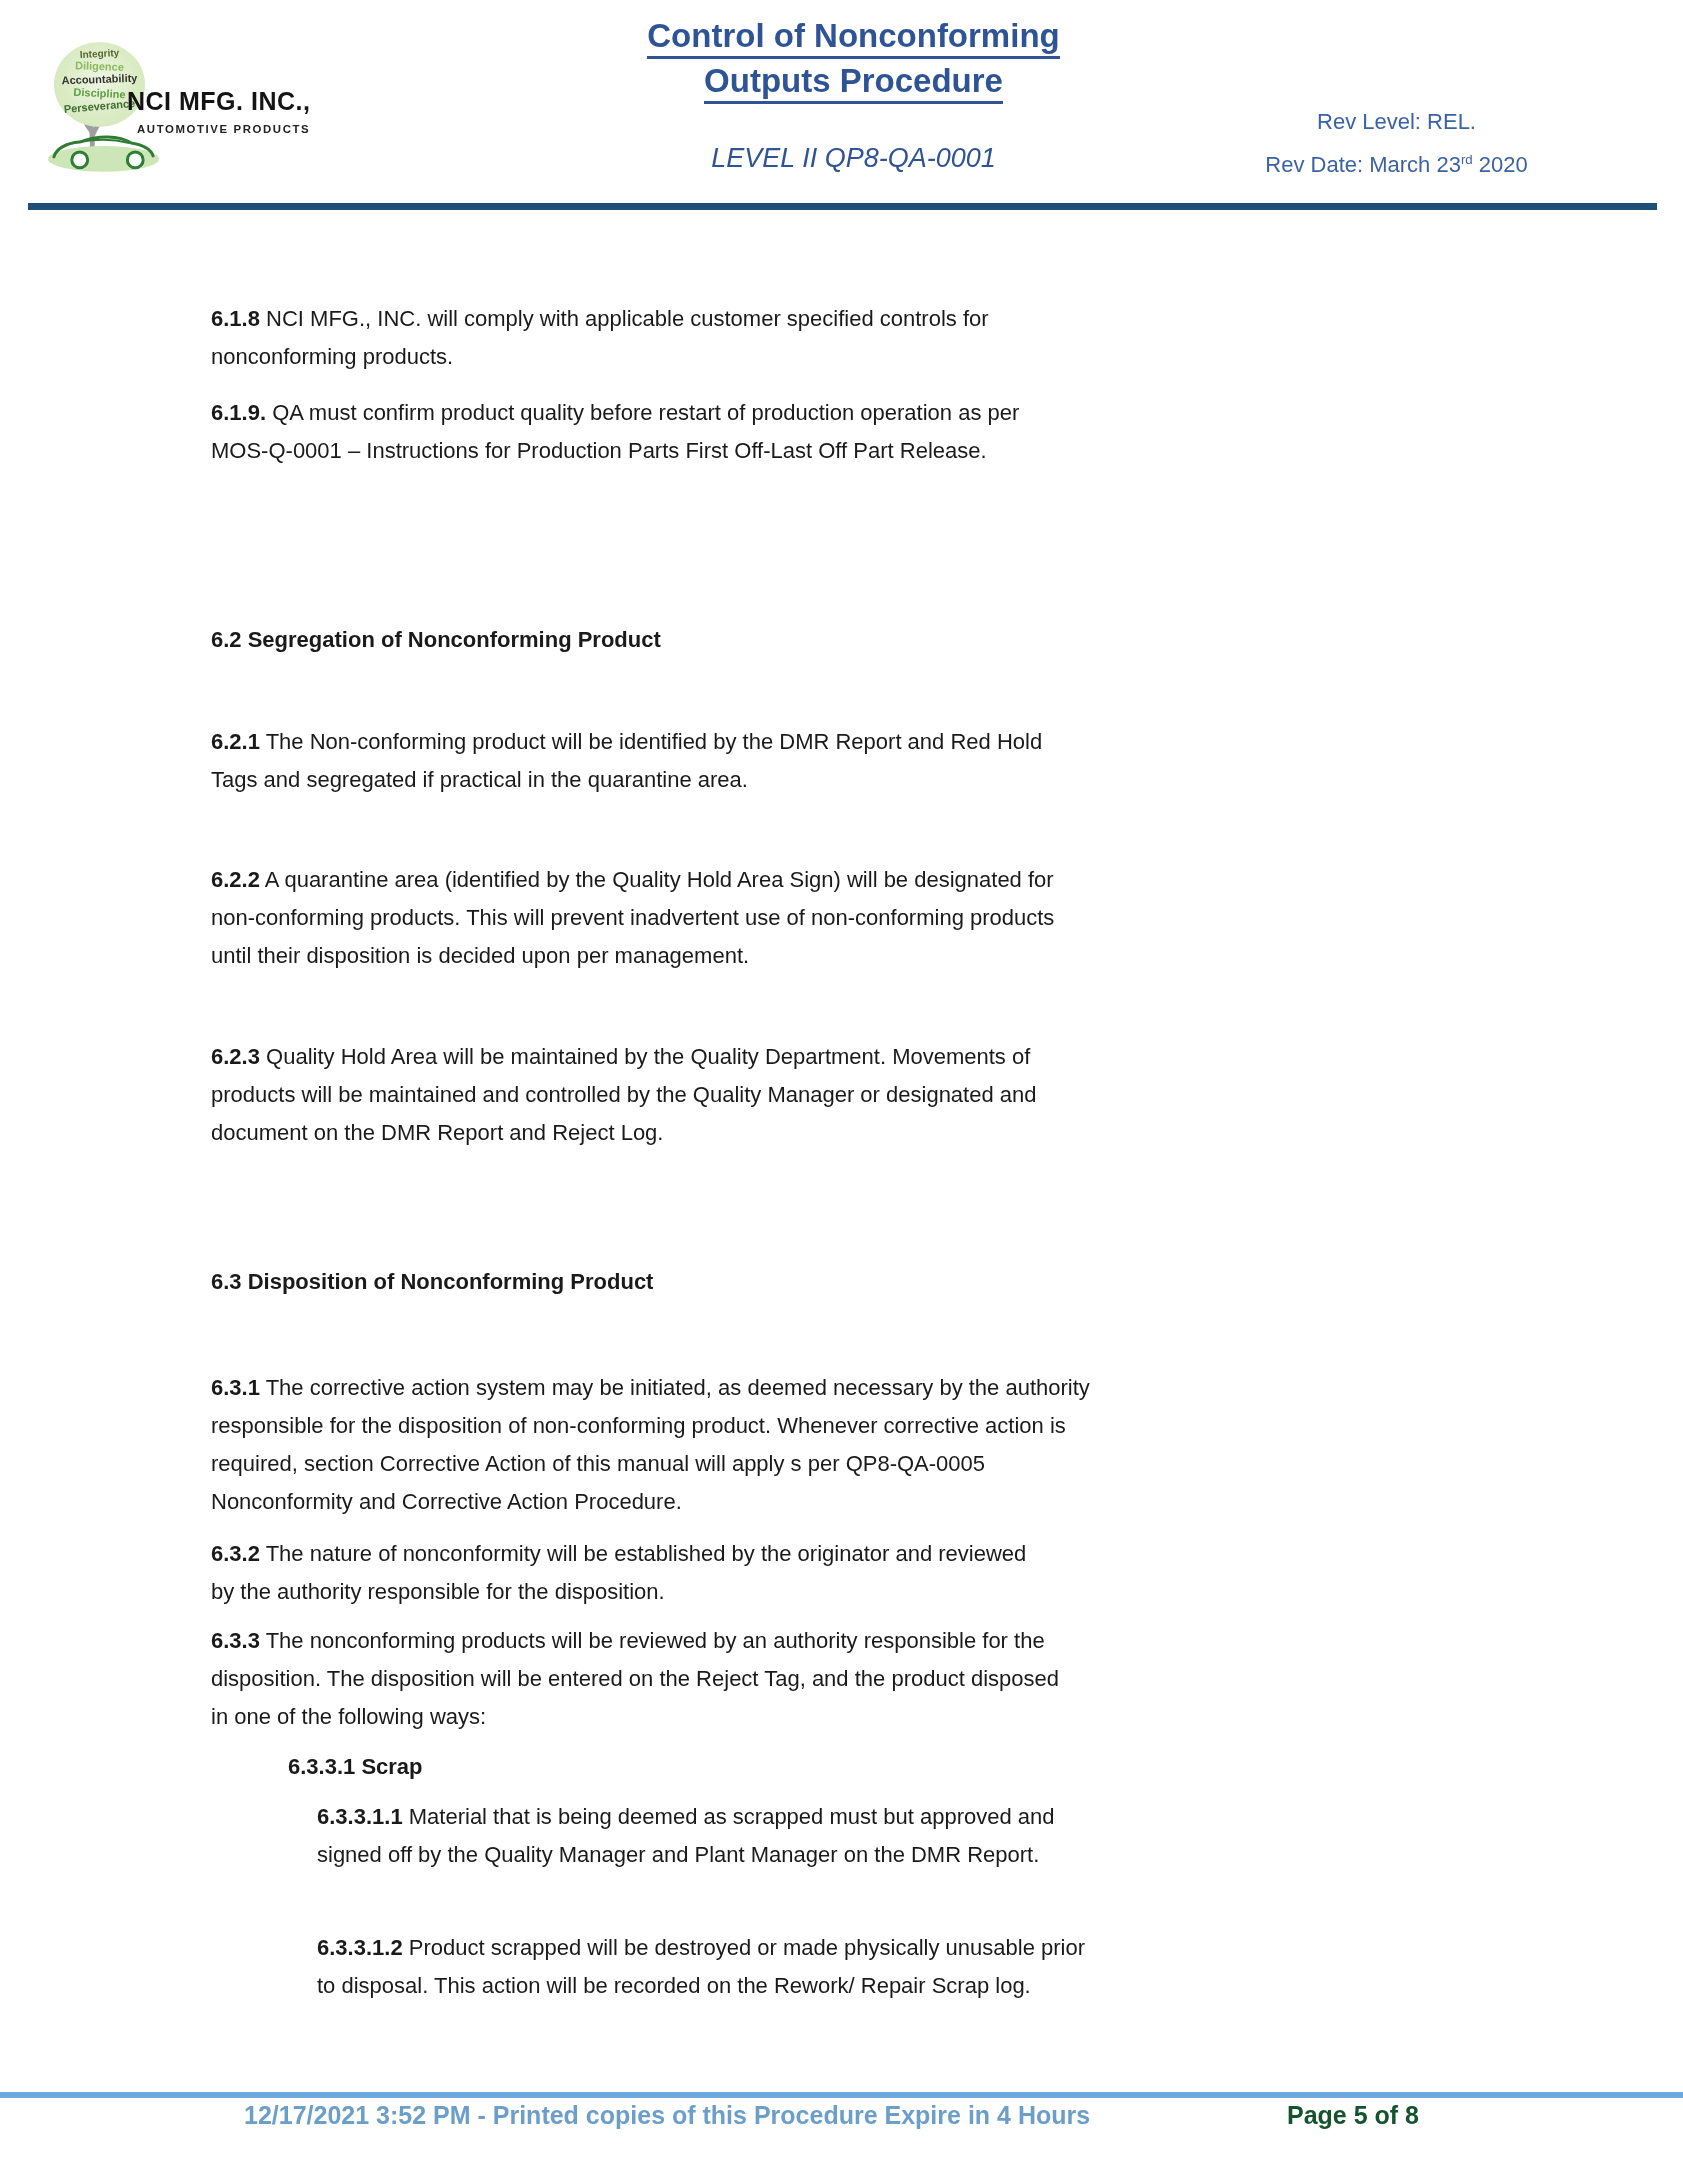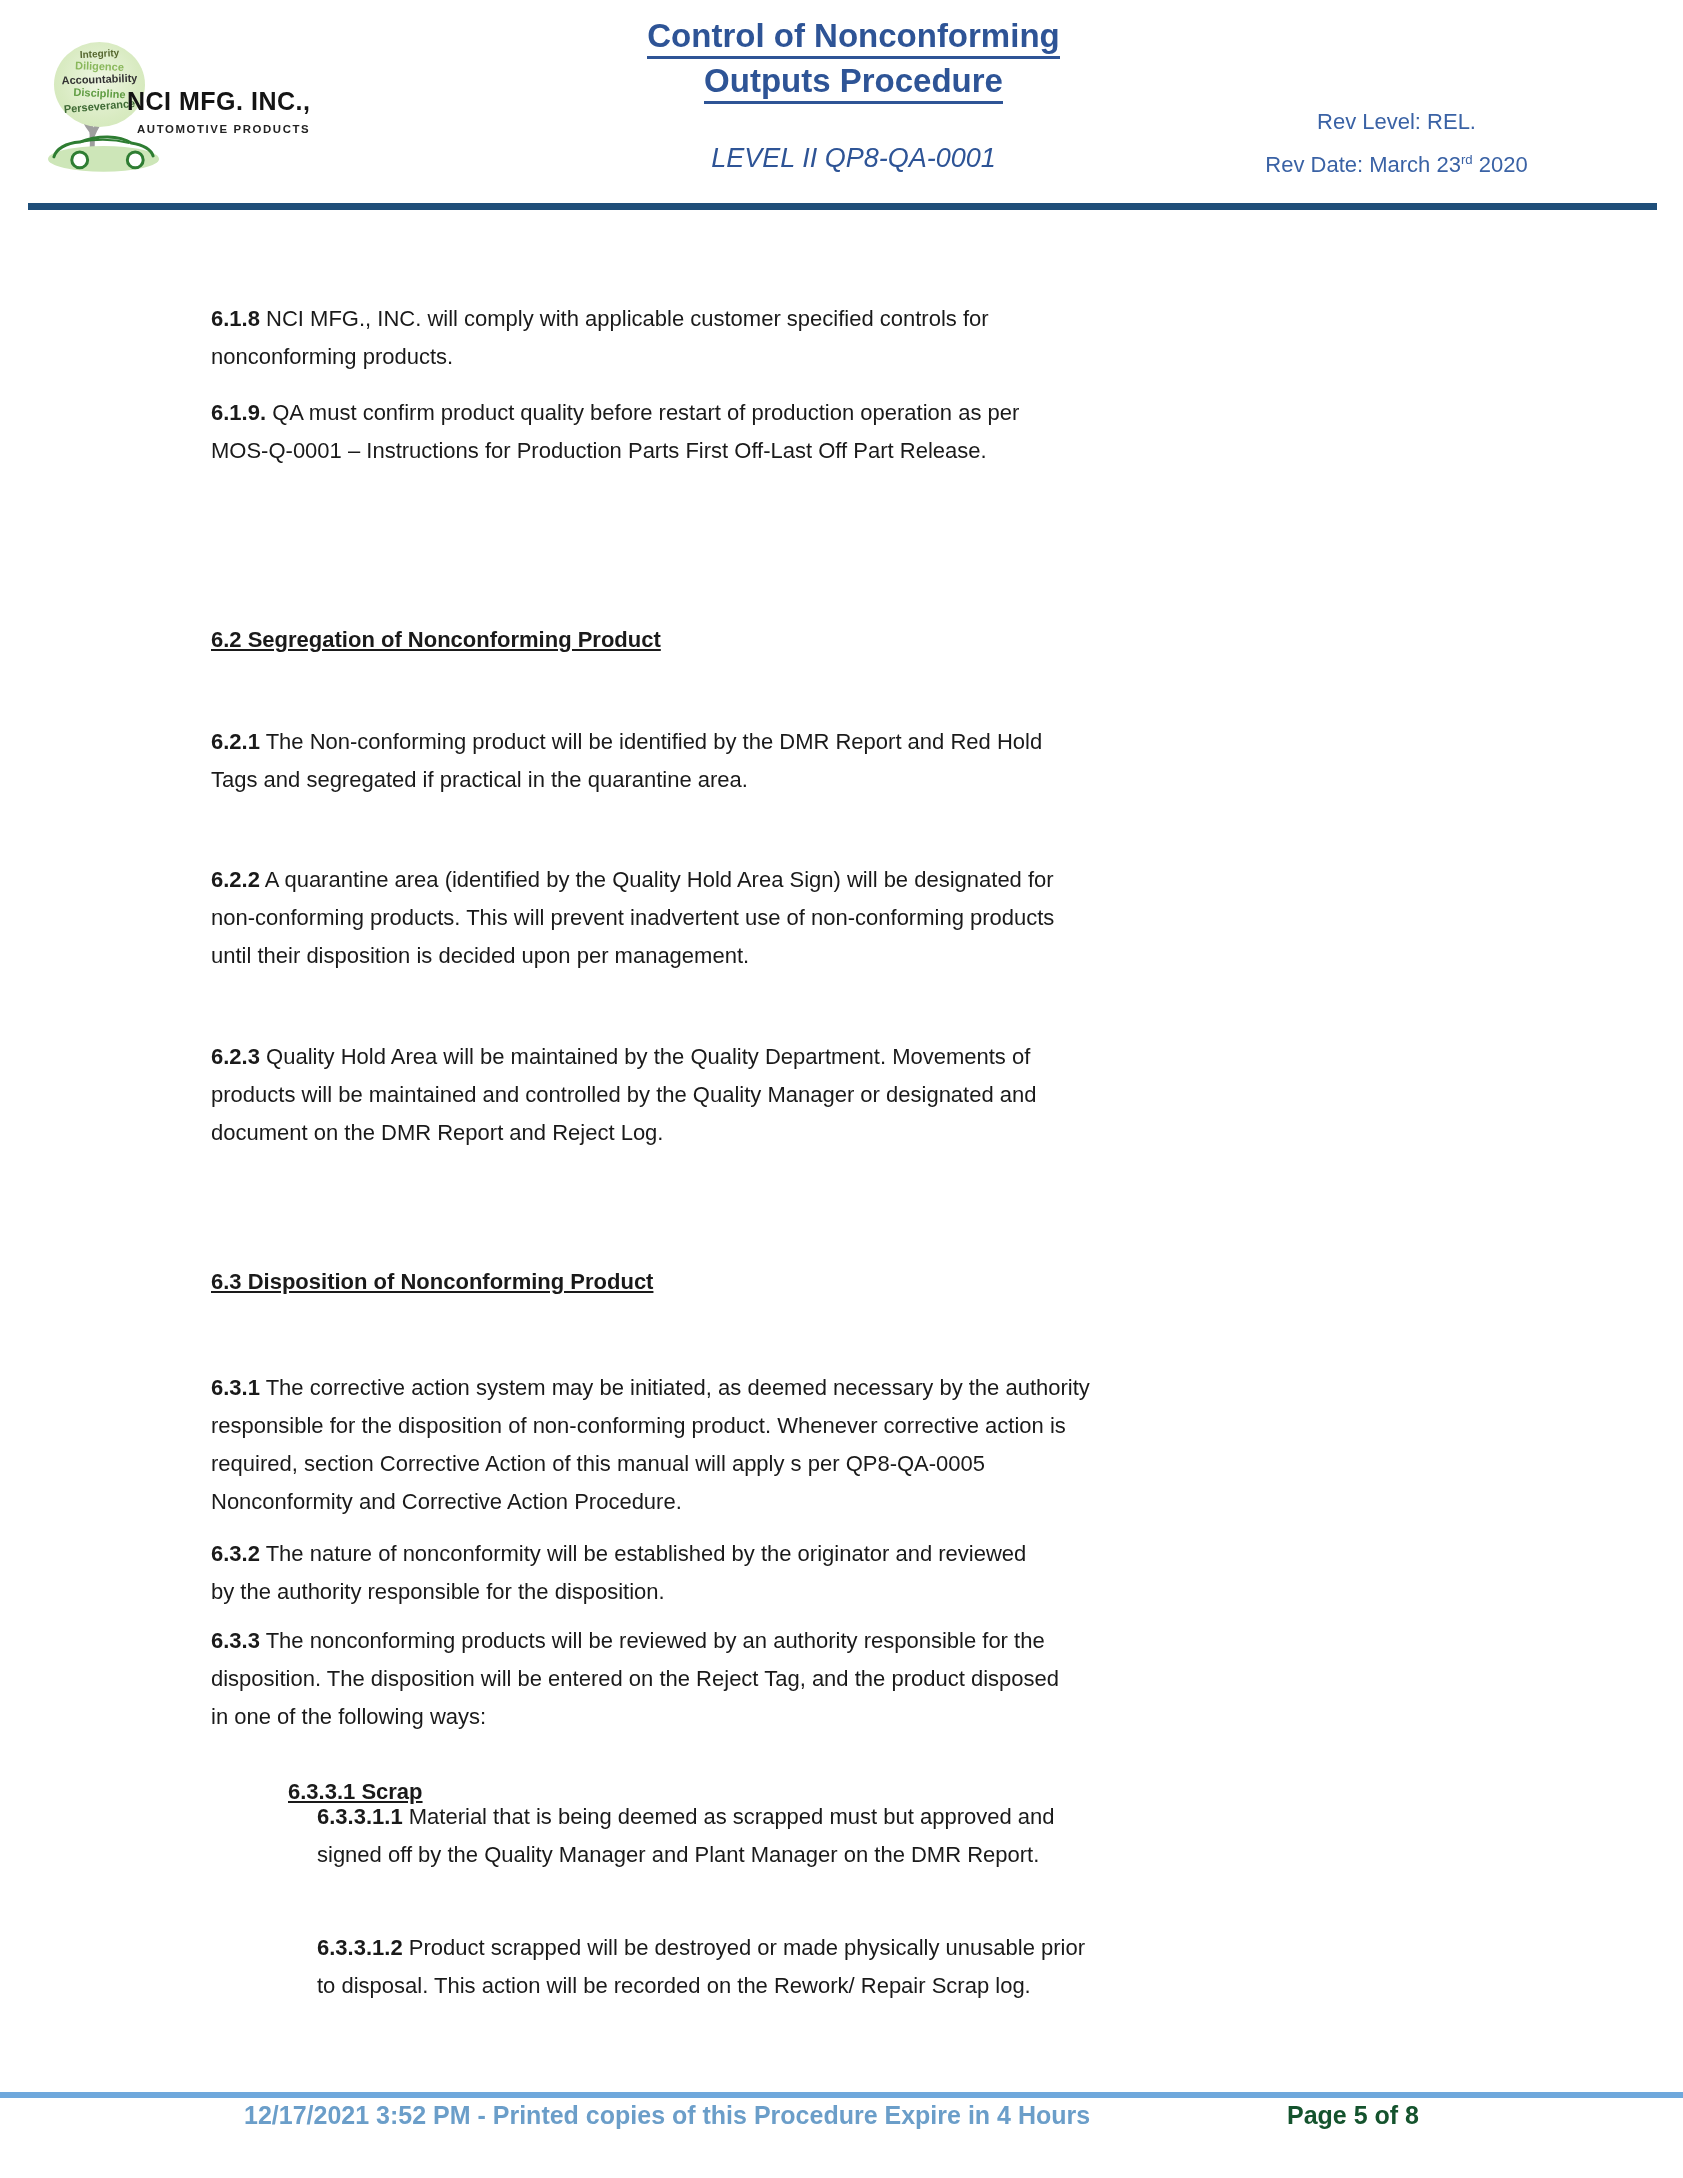--- a/index.html
+++ b/index.html
@@ -32,33 +32,33 @@
   .t2{top:59px;}
   .doc-meta{position:absolute;left:507px;top:143px;width:693px;text-align:center;
     font-style:italic;font-size:27px;color:#2e5496;}
   .doc-meta .lvl{}
   .rev-block{position:absolute;left:1139px;top:103px;width:515px;text-align:center;
     font-size:22px;color:#3a62a5;line-height:38px;}
   .rev-block sup{font-size:60%;}
   .header-rule{position:absolute;left:28px;top:203px;width:1629px;height:7px;background:#1f4e79;}
   
   .para,.heading{position:absolute;left:211px;font-size:22px;line-height:38px;}
-  .heading{font-weight:bold;text-decoration:underline;}
+  .heading{font-weight:bold;}
   .para .num{font-weight:bold;margin-top:14px;}
   .p618{top:300px;width:871px;}
   .p619{top:394px;width:871px;}
   .h62 {top:621px;}
   .p621{top:723px;width:861px;}
   .p622{top:861px;width:871px;}
   .p623{top:1038px;width:871px;}
   .h63 {top:1263px;}
   .p631{top:1369px;width:891px;}
   .p632{top:1535px;width:842px;}
   .p633{top:1622px;width:861px;}
-  .h6331{top:1748px;left:288px;margin-top:25px;}
+  .h6331{top:1748px;left:288px;}
   .p63311{top:1798px;left:317px;width:772px;}
   .p63312{top:1929px;left:317px;width:772px;}
   
   .footer-rule{position:absolute;left:0;top:2092px;width:1683px;height:6px;background:#6fa8dc;}
   .footer-left{position:absolute;left:244px;top:2101px;font-size:25px;color:#6b9ec9;font-weight:600;}
   .footer-right{position:absolute;left:1287px;top:2101px;font-size:25px;color:#14532d;font-weight:700;}
 </style>
 </head>
 <body>
 

